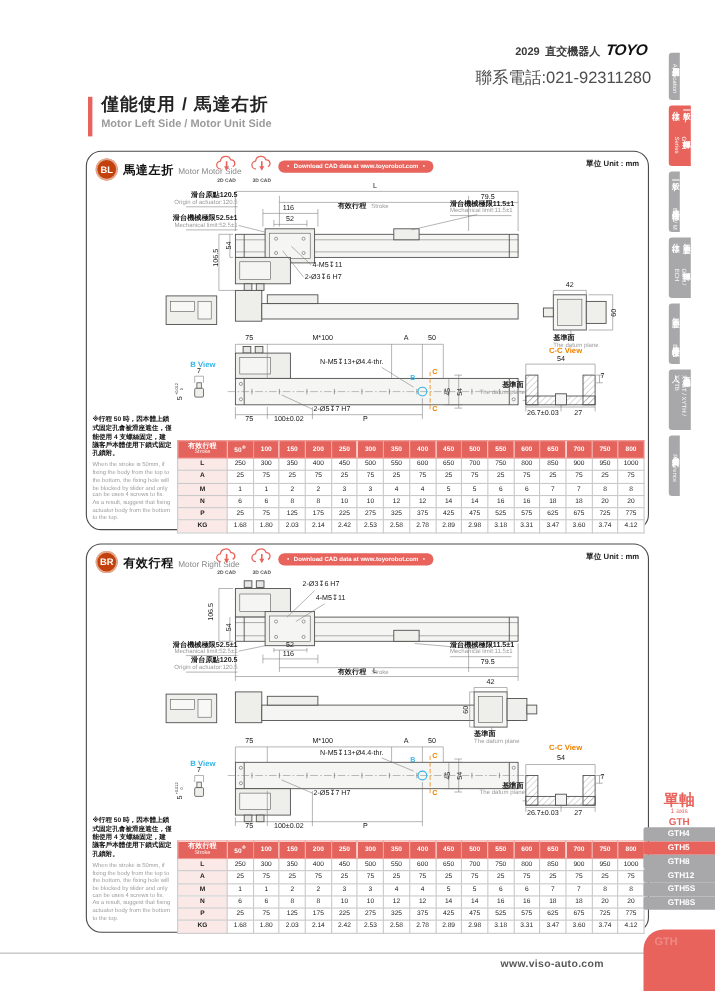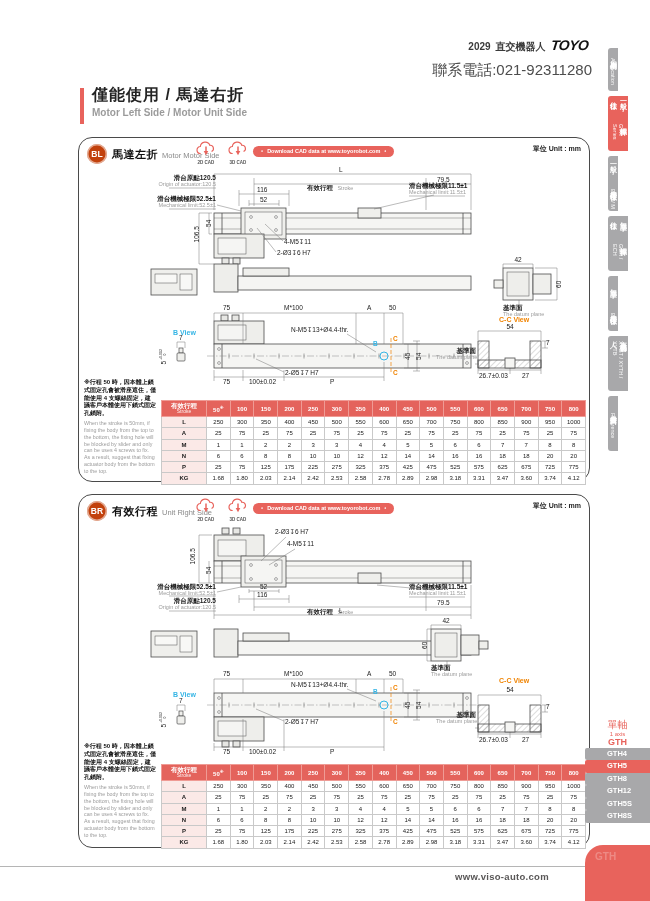--- a/index.html
+++ b/index.html
@@ -32,21 +32,21 @@
   .side-tab{height:55px;margin-bottom:5px;background:#a8a8aa;color:#fff;border-radius:3px 0 0 3px;
             display:flex;justify-content:center;align-items:center;writing-mode:vertical-rl;overflow:hidden}
   .side-tab:first-child{height:43px}
   .side-tab.active{background:#e8635c}
   .tab-zh{font-size:7px;font-weight:bold;text-orientation:upright;letter-spacing:1px}
   .tab-en{font-size:5.5px;opacity:.95}
 
   
   #series-menu{position:absolute;left:585px;top:719px;width:65px}
   .series-head{text-align:center;color:#e8635c;line-height:1.15}
-  .sh-zh{font-size:10px;font-weight:normal}
+  .sh-zh{font-size:14px;font-weight:bold}
   .sh-en{font-size:6px}
   .sh-code{font-size:9px;font-weight:bold}
   .series-item{height:12.5px;margin-top:0;background:#a8a8aa;color:#fff;font-size:7.5px;
                font-weight:bold;line-height:12.5px;padding-left:22px;border-radius:2px 0 0 2px}
   .series-item.active{background:#e8635c}
   #corner-red{position:absolute;right:0;bottom:0;width:65px;height:56px;background:#e8635c;
               border-top-left-radius:18px;z-index:5}
   #corner-red span{position:absolute;left:10px;top:6px;font-size:10px;font-weight:bold;color:rgba(255,255,255,.25)}
 
   
@@ -631,21 +631,21 @@
       <rect x="399" y="210" width="11" height="27" fill="url(#hbr)"></rect>
       <rect x="451" y="210" width="11" height="27" fill="url(#hbr)"></rect>
       <rect x="399" y="229" width="63" height="8" fill="url(#hbr)"></rect>
       <rect x="426" y="227" width="10" height="10" fill="#f5f5f3"></rect>
     </g>
   </svg>
 
   <div class="badge">BR</div>
   <div class="sec-title">
     <span class="st-zh">有效行程</span>
-    <span class="st-en">Unit Right Side</span>
+    <span class="st-en">Motor Right Side</span>
   </div>
   <div class="cad-group">
     <div class="cloud">
       <svg width="26" height="18" viewBox="0 0 26 22">
         <path d="M6.5,16.5 a4.3,4.3 0 0,1 -0.4,-8.6 a6,6 0 0,1 11.6,-1.4 a4,4 0 0,1 2.1,7.6" fill="#fff" stroke="#e8635c" stroke-width="1.4"></path>
         <line x1="13" y1="8" x2="13" y2="16" stroke="#e8635c" stroke-width="1.8"></line>
         <path d="M10.2,13.5 L13,18.5 L15.8,13.5 z" fill="#e8635c"></path>
       </svg>
       <div class="cap">2D CAD</div>
     </div>

